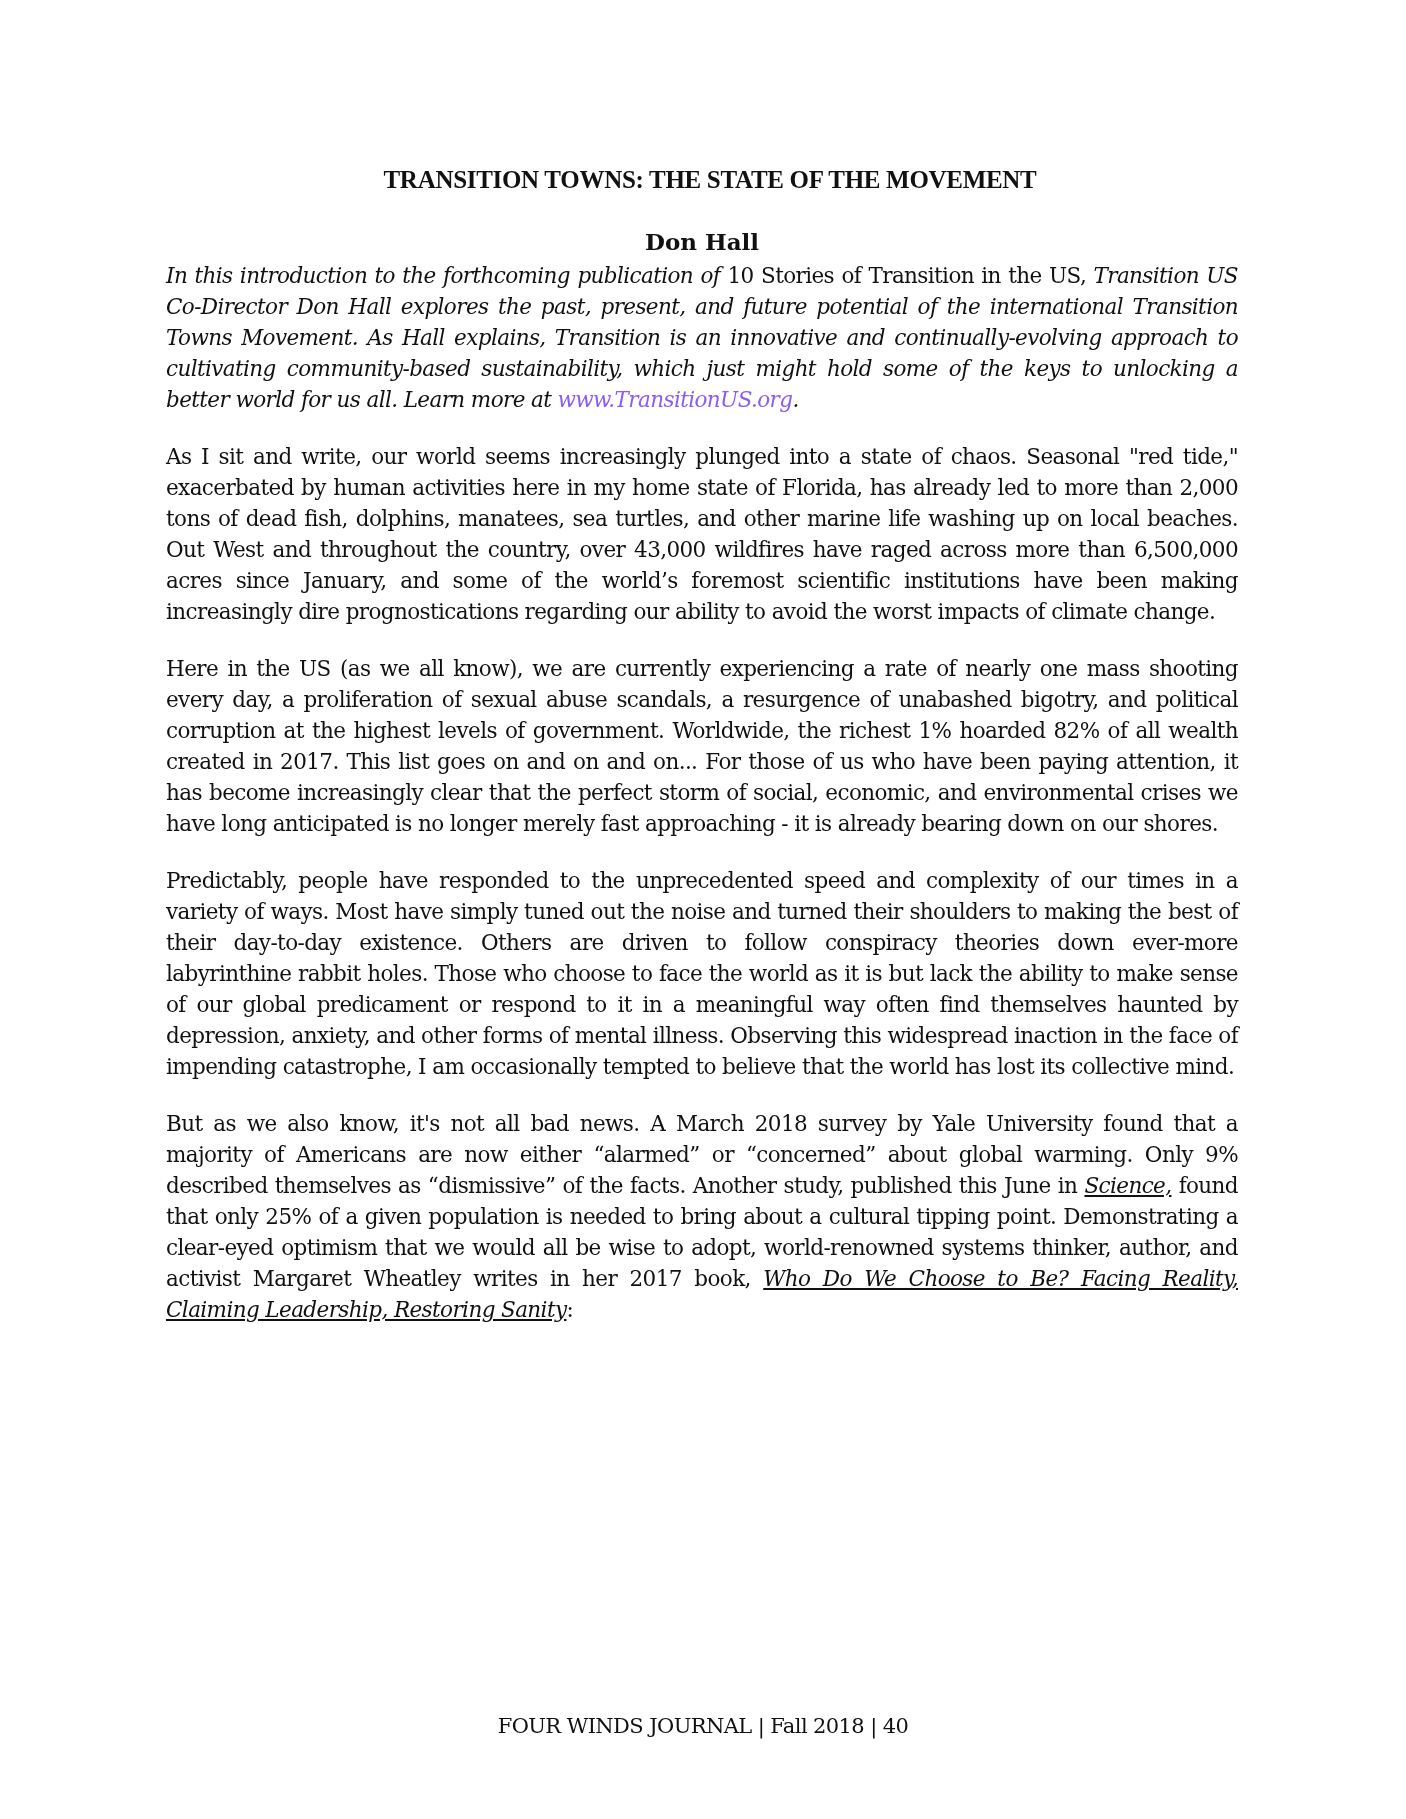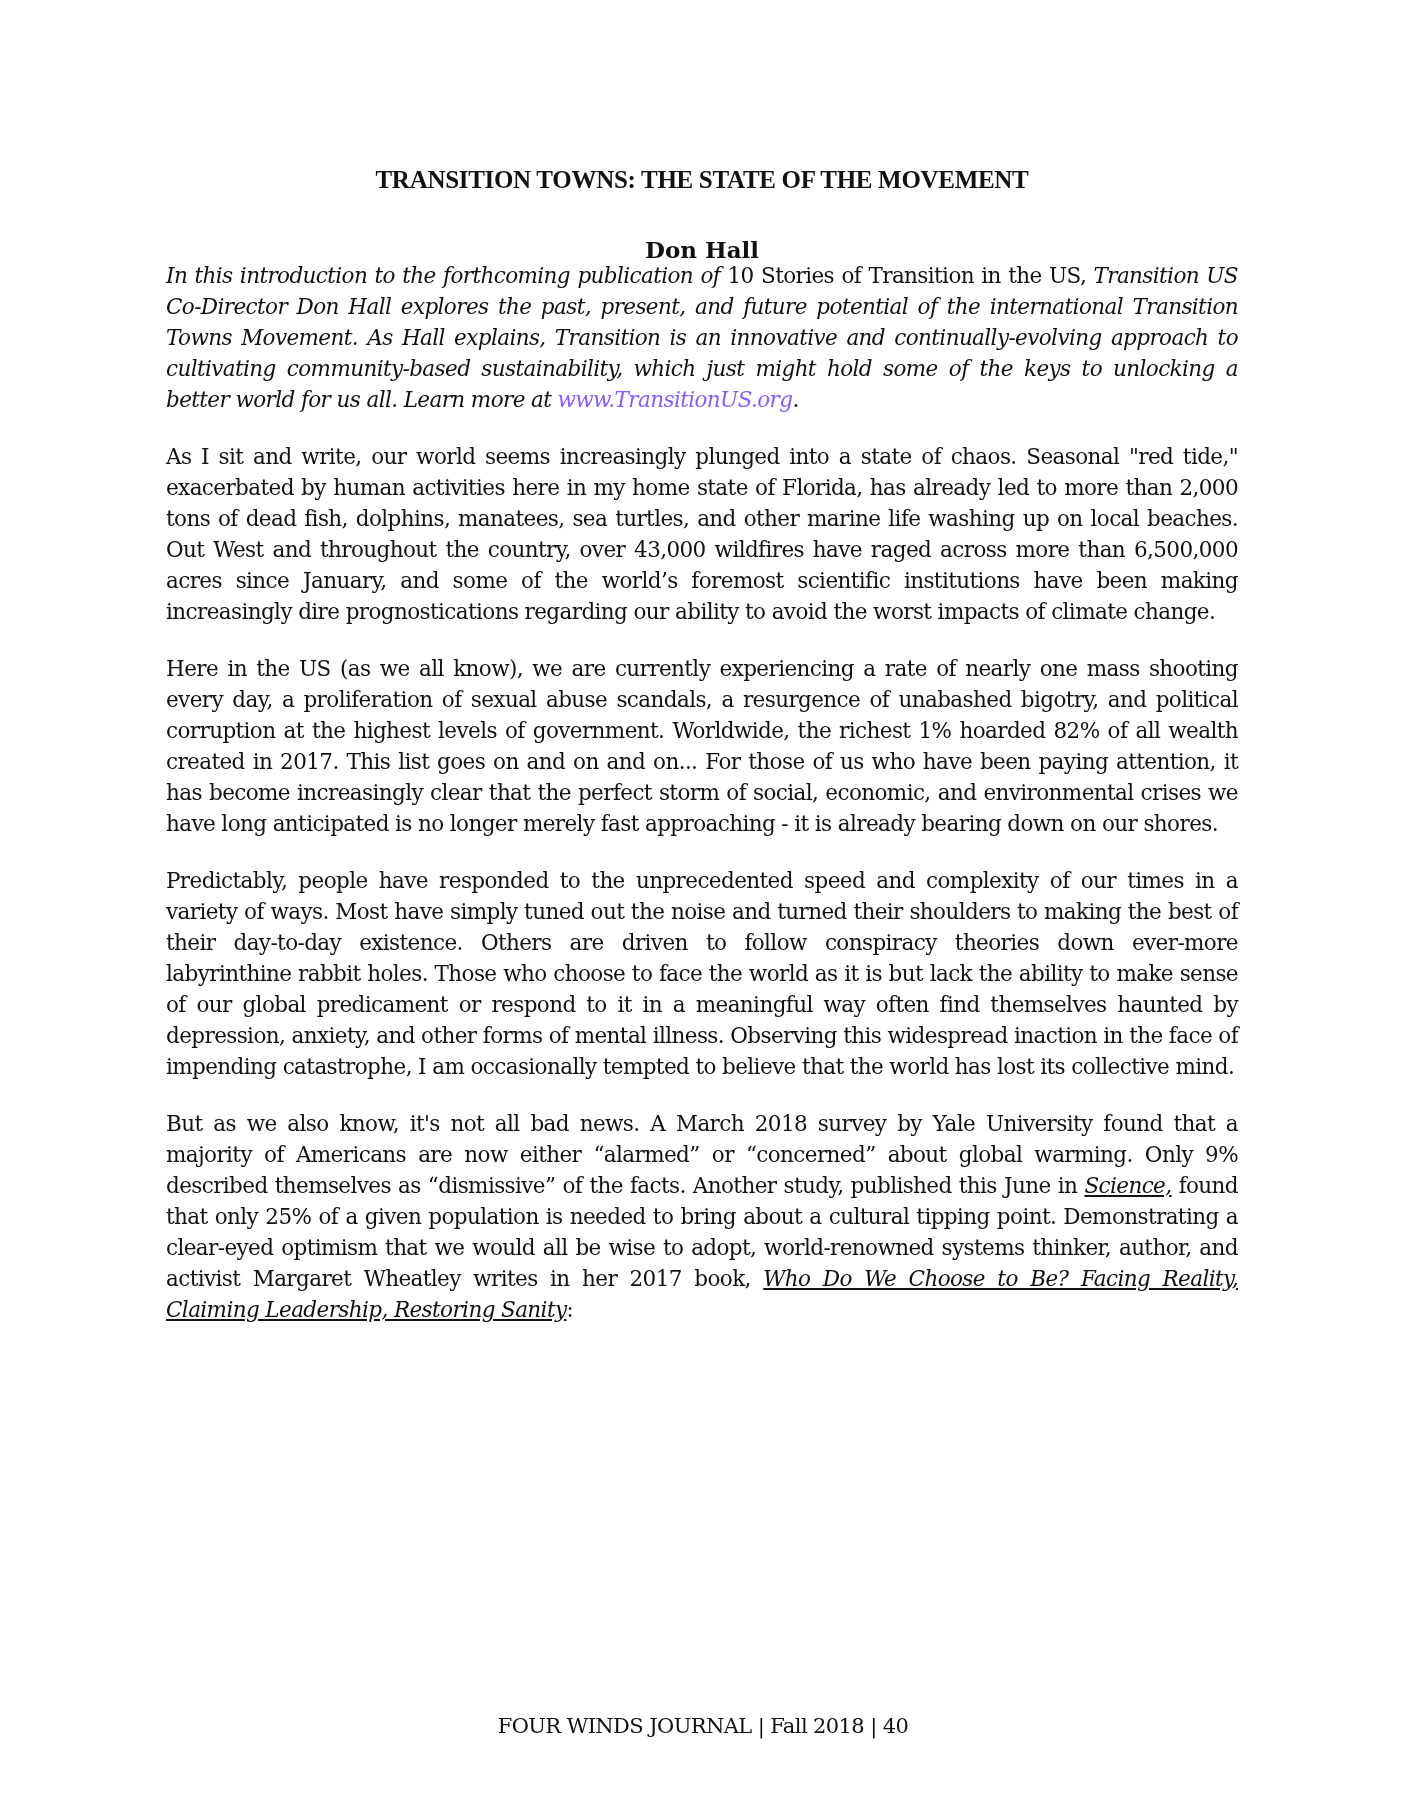--- a/index.html
+++ b/index.html
@@ -17,32 +17,32 @@
     }
     .page {
       position: absolute;
       left: 166px;
       top: 0;
       width: 1072px;
     }
     .title {
       position: absolute;
       top: 166px;
-      left: 0;
+      left: 8px;
       width: 1072px;
       text-align: center;
       font-family: "Liberation Serif", serif;
       font-weight: bold;
       font-size: 25px;
       letter-spacing: -0.3px;
       margin: 0;
     }
     .author {
       position: absolute;
-      top: 236px;
+      top: 228px;
       left: 0;
       width: 1072px;
       text-align: center;
       font-family: "DejaVu Serif", serif;
       font-weight: bold;
       font-size: 23px;
       margin: 0;
     }
     .body-text {
       position: absolute;

